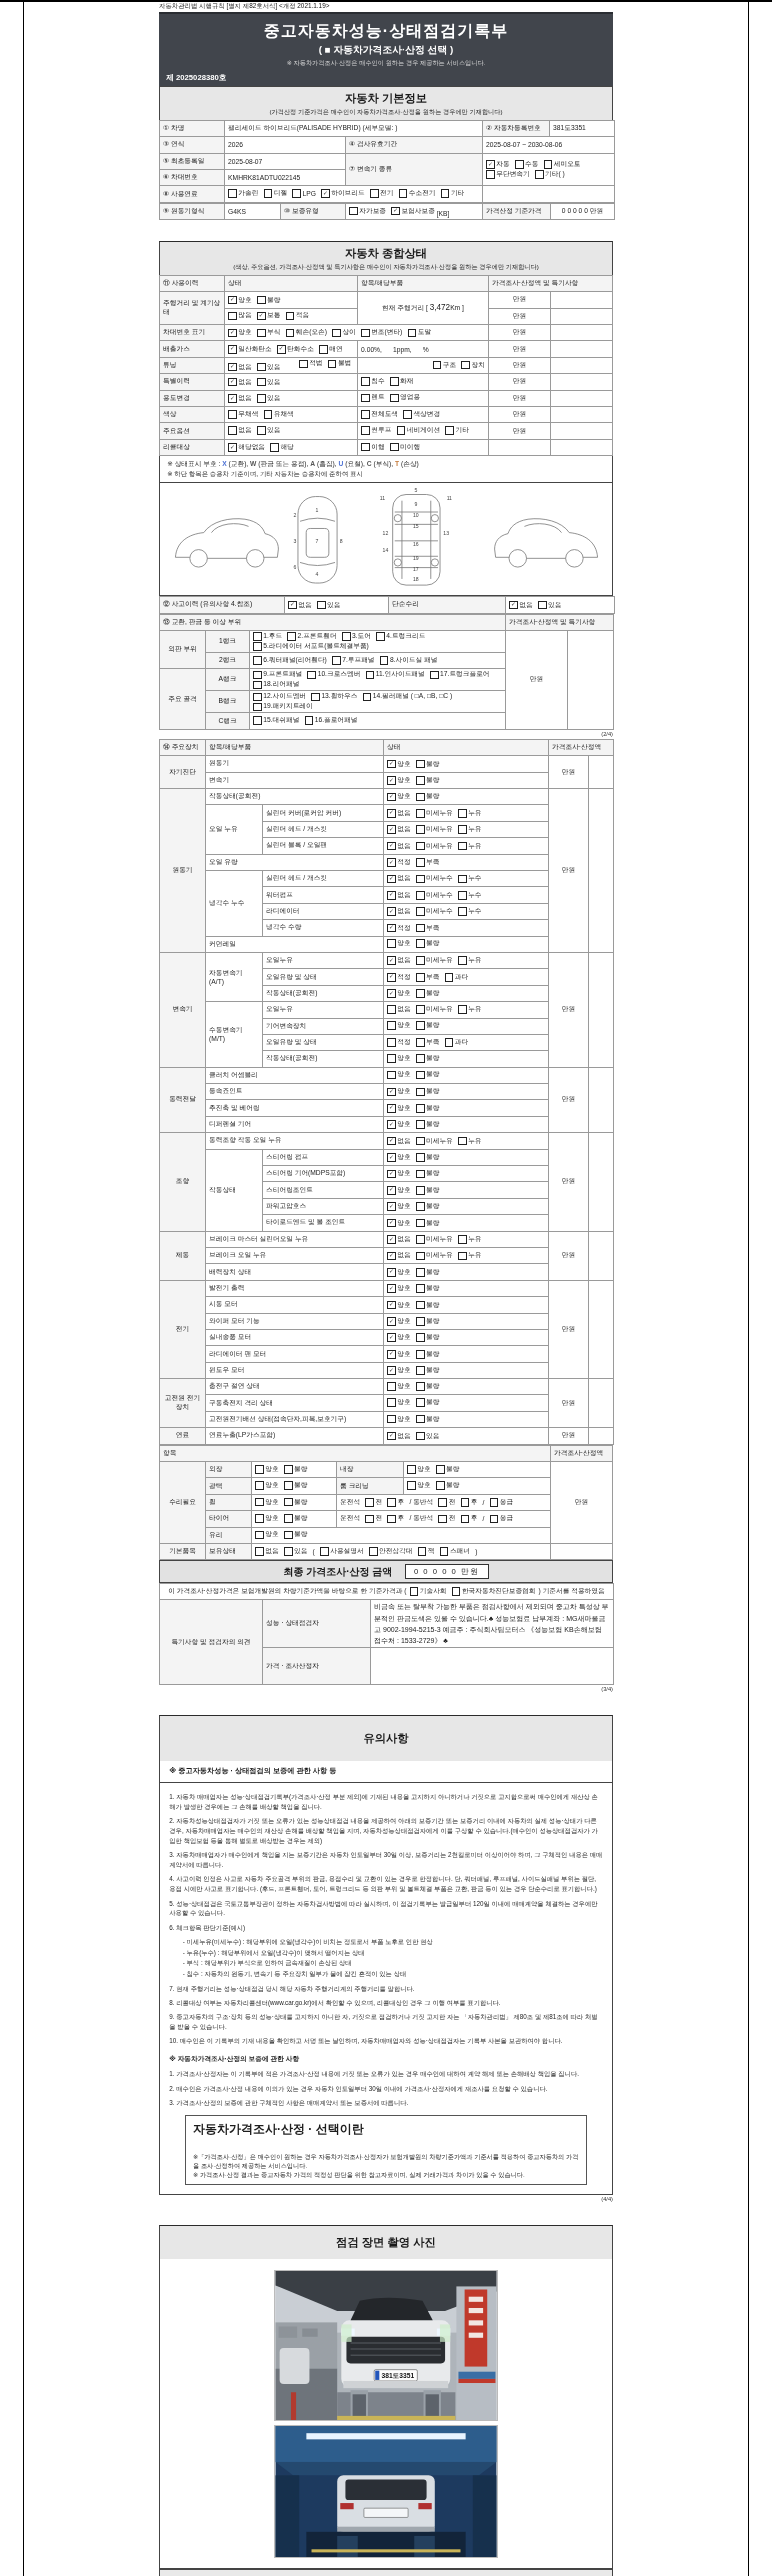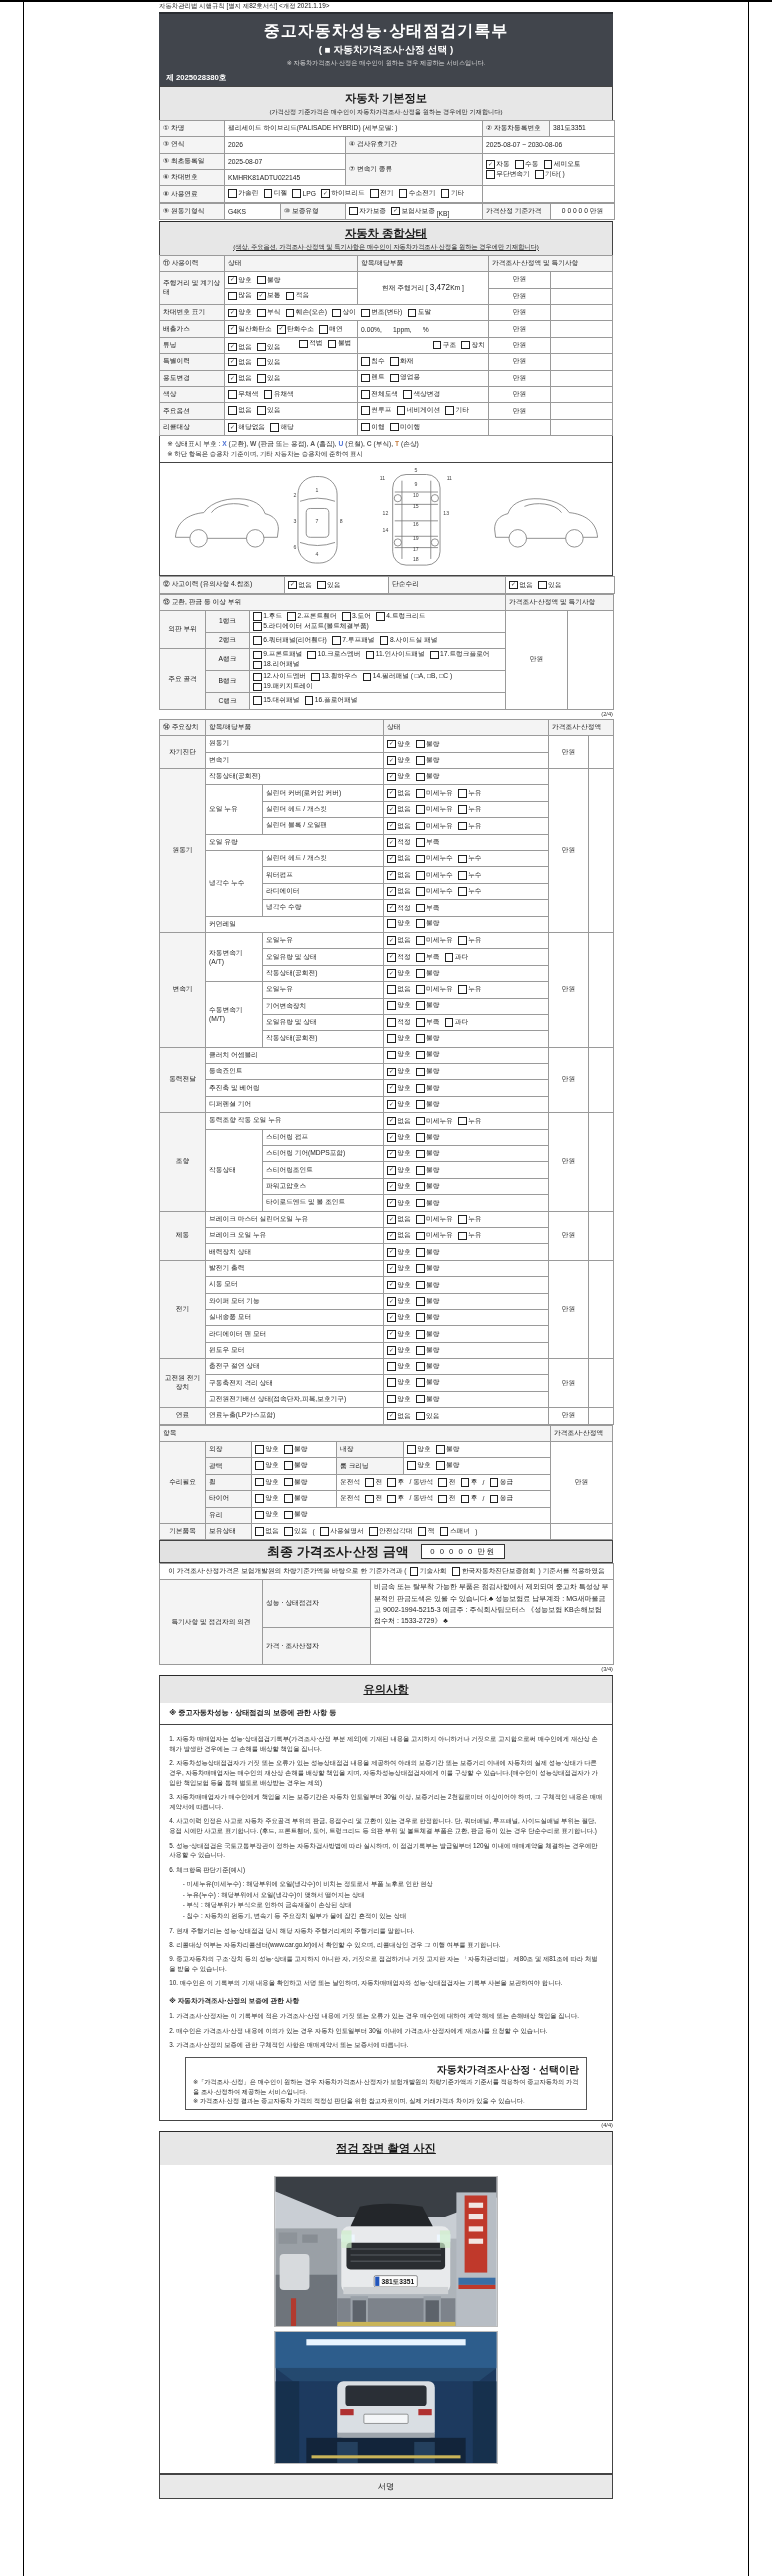--- a/index.html
+++ b/index.html
@@ -14,21 +14,21 @@
   
   .hdr{background:#41454c;color:#fff;border-top:2.1px solid #2a2d32;padding:7.2px 7.2px 3.1px 7.2px;}
   .hdr-title{text-align:center;font-size:16px;font-weight:bold;letter-spacing:1px;}
   .hdr-sub{text-align:center;font-size:9.8px;font-weight:bold;margin-top:2.1px;}
   .hdr-note{text-align:center;font-size:6.2px;color:#d8d8d8;margin-top:1.5px;}
   .doc-no{font-size:7.7px;font-weight:bold;margin-top:5.2px;}
   
   .band{background:#e7e7e7;border:0.5px solid #444;border-bottom:none;padding:4.1px 0 3.1px 0;}
   .band-title{text-align:center;font-size:11.3px;font-weight:bold;}
   .band-sub{text-align:center;font-size:6.2px;color:#222;margin-top:1.5px;}
-  .thick{border-top:1.5px solid #2b2b2b;margin-top:1px;text-decoration:underline;}
+  .thick{border-top:1.5px solid #2b2b2b;margin-top:21px;}
   
   table.tbl{border-collapse:collapse;width:454px;table-layout:fixed;font-size:6.7px;}
   table.tbl td{border:0.5px solid #9a9a9a;padding:1px 3.1px;height:13.4px;vertical-align:middle;
                overflow:hidden;}
   table.tbl{border:0.5px solid #444;}
   td.lbl{background:#f4f4f4;color:#111;}
   td.price{text-align:center;color:#222;}
   td.ctr{text-align:center;}
   td.rt{text-align:right;}
   .pre{white-space:pre;}
@@ -41,28 +41,28 @@
   .gap{display:inline-block;width:13.4px;}
   .marker{font-size:5.7px;color:#333;text-align:right;padding:1px 1px 2.1px 0;width:454px;}
   
   .notice-body{border:0.5px solid #444;border-top:none;padding:5.2px 9.3px 7.2px 9.3px;font-size:6.3px;
                line-height:1.55;color:#1d1d1d;}
   .notice-intro{border:0.5px solid #444;border-top:none;padding:5.2px 9.3px;font-size:7.2px;font-weight:bold;}
   .n-item{margin:4.6px 0;}
   .n-bullet{margin:1px 0 1px 13.4px;}
   .g-title{font-weight:bold;margin:8.2px 0 3.1px 0;font-size:6.7px;}
   .def-box{border:0.8px solid #555;margin:7.2px 15.5px 2.1px 15.5px;padding:4.1px 7.2px;}
-  .def-title{text-align:right;font-weight:bold;font-size:10px;margin-bottom:0;}
+  .def-title{text-align:left;font-weight:bold;font-size:12px;margin-bottom:13px;}
   .def-text{font-size:6.2px;line-height:1.5;}
   
   .basis{font-size:6px;display:flex;align-items:center;justify-content:center;gap:3.1px;flex-wrap:wrap;}
   
   .final-row{border:0.5px solid #444;background:#e2e2e2;display:flex;align-items:center;
              justify-content:center;gap:12.4px;height:20.6px;}
-  .final-lbl{font-size:13px;font-weight:bold;}
+  .final-lbl{font-size:10px;font-weight:bold;}
   .final-val{border:0.8px solid #333;background:#fff;padding:1.5px 8.2px;font-size:7.7px;letter-spacing:1.5px;}
   
   .photo-wrap{border:0.5px solid #444;border-top:none;padding:7.2px 0 5.2px 0;background:#fff;}
   .photo{display:block;margin:4.1px auto;border:0.5px solid #bbb;}
   
   .sign-band{border:0.5px solid #444;background:#e9e9e9;padding:5.2px 13.4px 6.2px 13.4px;}
   .sign-title{text-align:center;font-size:8.2px;}
   .diagram-wrap{border:0.5px solid #444;border-top:none;padding:2.1px 0;background:#fff;}
   .legend{border:0.5px solid #444;border-top:none;padding:3.1px 7.2px;font-size:6.4px;line-height:1.5;}
 </style>
@@ -1614,21 +1614,21 @@
           </tr>
           <tr>
             <td class="lbl">가격 · 조사산정자</td>
             <td style="height: 34px;"></td>
           </tr>
         </tbody>
       </table>
     </div>
   <div class="marker">(3/4)</div>
 
-  <div class="band thick" style="padding:6px 0;">
+  <div class="band thick" style="padding:15px 0;">
     <div class="band-title">유의사항</div>
   </div>
   <div class="notice-intro">※ 중고자동차성능 · 상태점검의 보증에 관한 사항 등</div>
   <div class="notice-body">
     <div id="notice-items">
         <div class="n-item">1.  자동차 매매업자는 성능·상태점검기록부(가격조사·산정 부분 제외)에 기재된 내용을 고지하지 아니하거나 거짓으로 고지함으로써 매수인에게 재산상 손해가 발생한 경우에는 그 손해를 배상할 책임을 집니다.</div>
         <div class="n-item">2.  자동차성능상태점검자가 거짓 또는 오류가 있는 성능상태점검 내용을 제공하여 아래의 보증기간 또는 보증거리 이내에 자동차의 실제 성능·상태가 다른 경우, 자동차매매업자는 매수인의 재산상 손해를 배상할 책임을 지며, 자동차성능상태점검자에게 이를 구상할 수 있습니다.(매수인이 성능상태점검자가 가입한 책임보험 등을 통해 별도로 배상받는 경우는 제외)</div>
         <div class="n-item">3.  자동차매매업자가 매수인에게 책임을 지는 보증기간은 자동차 인도일부터 30일 이상, 보증거리는 2천킬로미터 이상이어야 하며, 그 구체적인 내용은 매매계약서에 따릅니다.</div>
         <div class="n-item">4.  사고이력 인정은 사고로 자동차 주요골격 부위의 판금, 용접수리 및 교환이 있는 경우로 한정합니다. 단, 쿼터패널, 루프패널, 사이드실패널 부위는 절단, 용접 시에만 사고로 표기합니다. (후드, 프론트휀더, 도어, 트렁크리드 등 외판 부위 및 볼트체결 부품은 교환, 판금 등이 있는 경우 단순수리로 표기합니다.)</div>
         <div class="n-item">5.  성능·상태점검은 국토교통부장관이 정하는 자동차검사방법에 따라 실시하며, 이 점검기록부는 발급일부터 120일 이내에 매매계약을 체결하는 경우에만 사용할 수 있습니다.</div>

